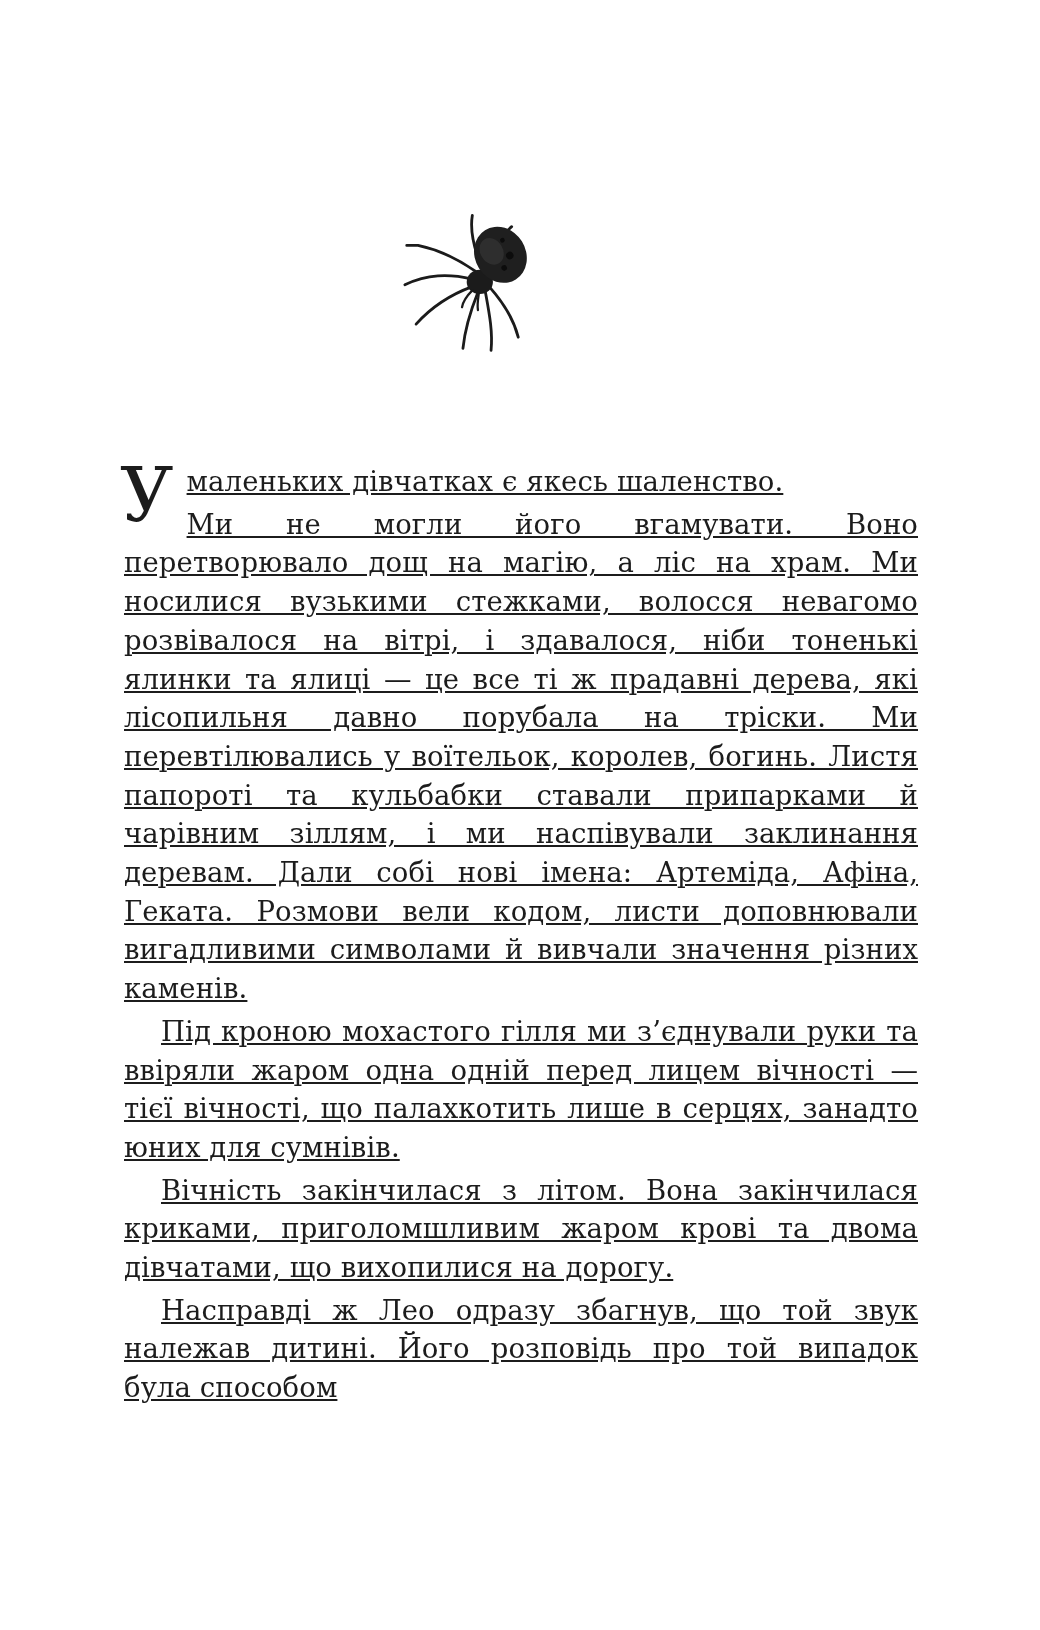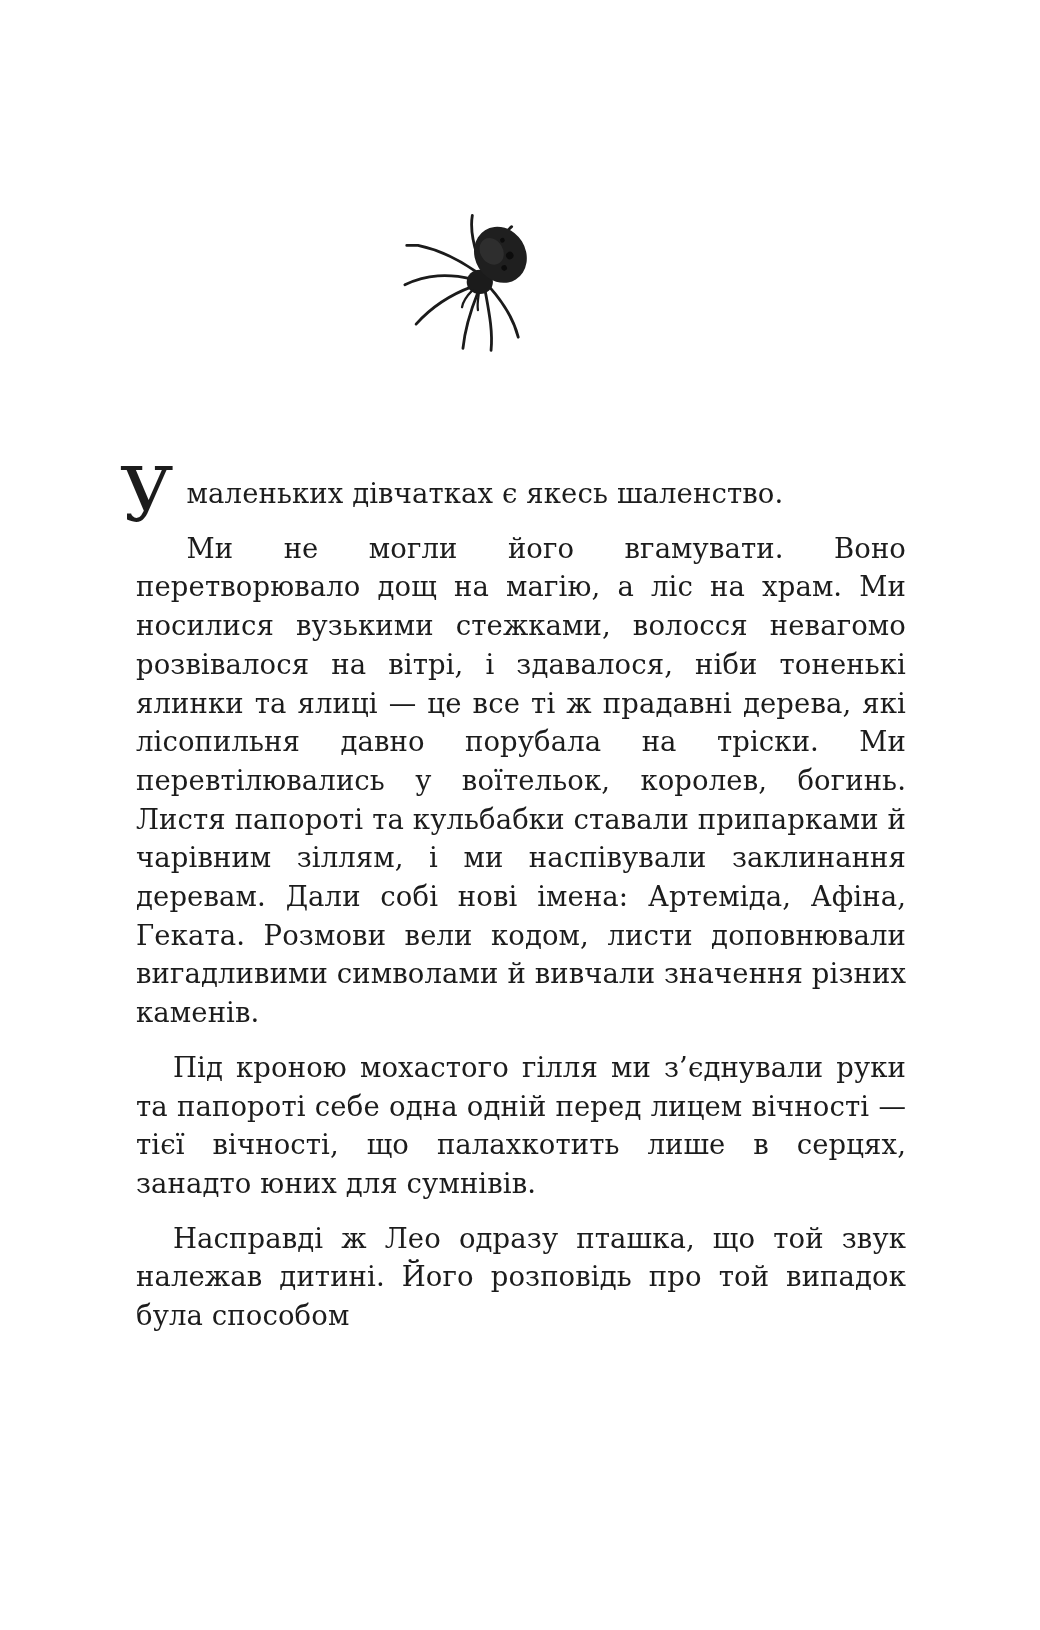--- a/index.html
+++ b/index.html
@@ -32,22 +32,23 @@
     position: absolute;
     left: 120px;
     top: 458px;
     width: 802px;
     font-size: 27.5px;
     line-height: 38.7px;
     text-align: justify;
     letter-spacing: 0.1px;
   }
   .text-block p {
-    margin: 16px;
+    margin: 4px;
     padding: 0;
+    text-decoration: underline;
   }
   .dropcap {
     float: left;
     font-size: 74px;
     line-height: 70px;
     height: 74px;
     margin: 2px 13px 0 0;
     color: #1c1c1c;
   }
   p.indent {
@@ -90,17 +91,18 @@
         <circle cx="116" cy="66" r="3" fill="#0c0c0c"></circle>
         <circle cx="130" cy="40" r="2.5" fill="#0c0c0c"></circle>
       </g>
     </svg>
   </div>
 
   <div class="text-block">
     <span class="dropcap">У</span>
     <p class="opening">маленьких дівчатках є якесь шаленство.</p>
     <p class="no-indent">Ми не могли його вгамувати. Воно перетворювало дощ на магію, а ліс на храм. Ми носилися вузькими стежками, волосся невагомо розвівалося на вітрі, і здавалося, ніби тоненькі ялинки та ялиці — це все ті ж прадавні дерева, які лісопильня давно порубала на тріски. Ми перевтілювались у воїтельок, королев, богинь. Листя папороті та кульбабки ставали припарками й чарівним зіллям, і ми наспівували заклинання деревам. Дали собі нові імена: Артеміда, Афіна, Геката. Розмови вели кодом, листи доповнювали вигадливими символами й вивчали значення різних каменів.</p>
-    <p class="indent">Під кроною мохастого гілля ми з’єднували руки та папороті себе одна одній перед лицем вічності — тієї вічності, що палахкотить лише в серцях, занадто юних для сумнівів.</p>
-    <p class="indent">Насправді ж Лео одразу пташка, що той звук належав дитині. Його розповідь про той випадок була способом</p>
+    <p class="indent">Під кроною мохастого гілля ми з’єднували руки та ввіряли жаром одна одній перед лицем вічності — тієї вічності, що палахкотить лише в серцях, занадто юних для сумнівів.</p>
+    <p class="indent">Вічність закінчилася з літом. Вона закінчилася криками, приголомшливим жаром крові та двома дівчатами, що вихопилися на дорогу.</p>
+    <p class="indent">Насправді ж Лео одразу збагнув, що той звук належав дитині. Його розповідь про той випадок була способом</p>
   </div>
 
 </div>
 
 </body></html>

